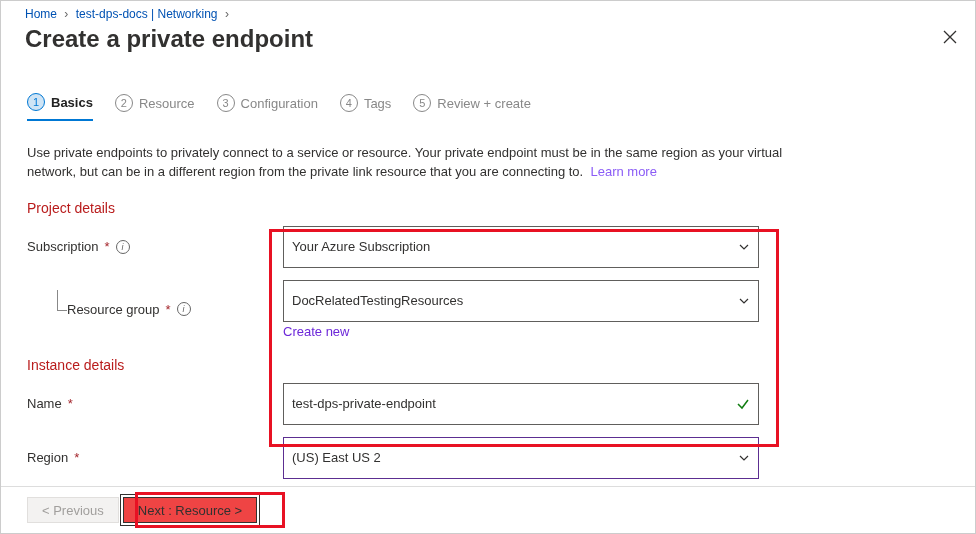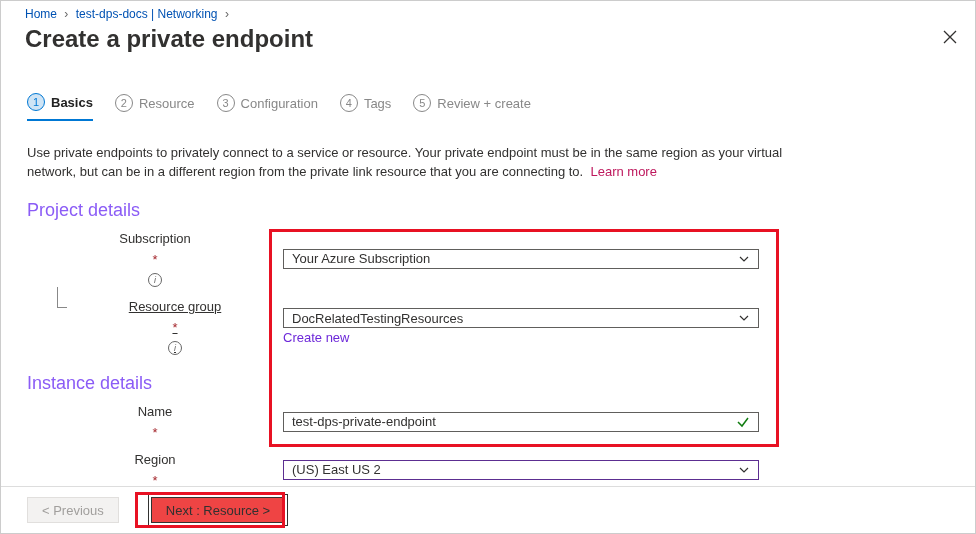--- a/index.html
+++ b/index.html
@@ -69,45 +69,45 @@
   }
   .tab.active .num {
     background: #cfe4f5;
     border-color: #0078d4;
     color: #0078d4;
   }
   .content {
     padding: 10px 26px 0 26px;
   }
   .desc { color: #323130; line-height: 1.45; font-size: 13px; max-width: 760px;}
-  .desc a { color: #be185d; text-decoration: none; }
-  .section-h { font-weight: 400; font-size: 18px; margin-top: 18px; margin-bottom: 10px; color:#8b5cf6;}
+  .desc a { color: #8b5cf6; text-decoration: none; }
+  .section-h { font-weight: 400; font-size: 14px; margin-top: 18px; margin-bottom: 10px; color:#b91c1c;}
   .form-row {
     display: flex;
     align-items: center;
     margin-bottom: 12px;
   }
-  .label-col { width: 256px; display:flex; align-items:center; gap:6px; font-size:13px;flex-direction:column;}
+  .label-col { width: 256px; display:flex; align-items:center; gap:6px; font-size:13px;}
   .field-col { position: relative; }
   .req { color: #a4262c; }
   .info-icon {
     display:inline-flex; align-items:center; justify-content:center;
     width:14px; height:14px; border:1px solid #666; border-radius:50%;
     font-size:9px; color:#666; font-style: italic;
   }
-  .indent { padding-left: 40px; position: relative; text-decoration: underline; }
+  .indent { padding-left: 40px; position: relative; }
   .indent::before {
     content:""; position:absolute; left:30px; top:-12px; width:1px; height:20px; background:#888;
   }
   .indent::after {
     content:""; position:absolute; left:30px; top:8px; width:10px; height:1px; background:#888;
   }
   .dropdown, .text-input {
     width: 476px;
-    height: 20px;
+    height: 42px;
     border: 1px solid #605e5c;
     background: #fff;
     padding: 3px 28px 3px 8px;
     font-size: 13px;
     font-family: inherit;
     color: #323130;
     position: relative;
     display: flex;
     align-items: center;
     cursor: pointer;
@@ -129,21 +129,21 @@
     pointer-events: none;
     z-index: 5;
   }
   .footer {
     position: absolute;
     left: 0; bottom: 0;
     width: 100%;
     border-top: 1px solid #ddd;
     padding: 10px 26px;
     display: flex;
-    gap: 32px;
+    gap: 4px;
     align-items: flex-start;
     background:#fff;
   }
   .btn {
     height: 26px;
     padding: 0 14px;
     font-size: 13px;
     font-family: inherit;
     cursor: pointer;
     border: 1px solid #8a8886;

